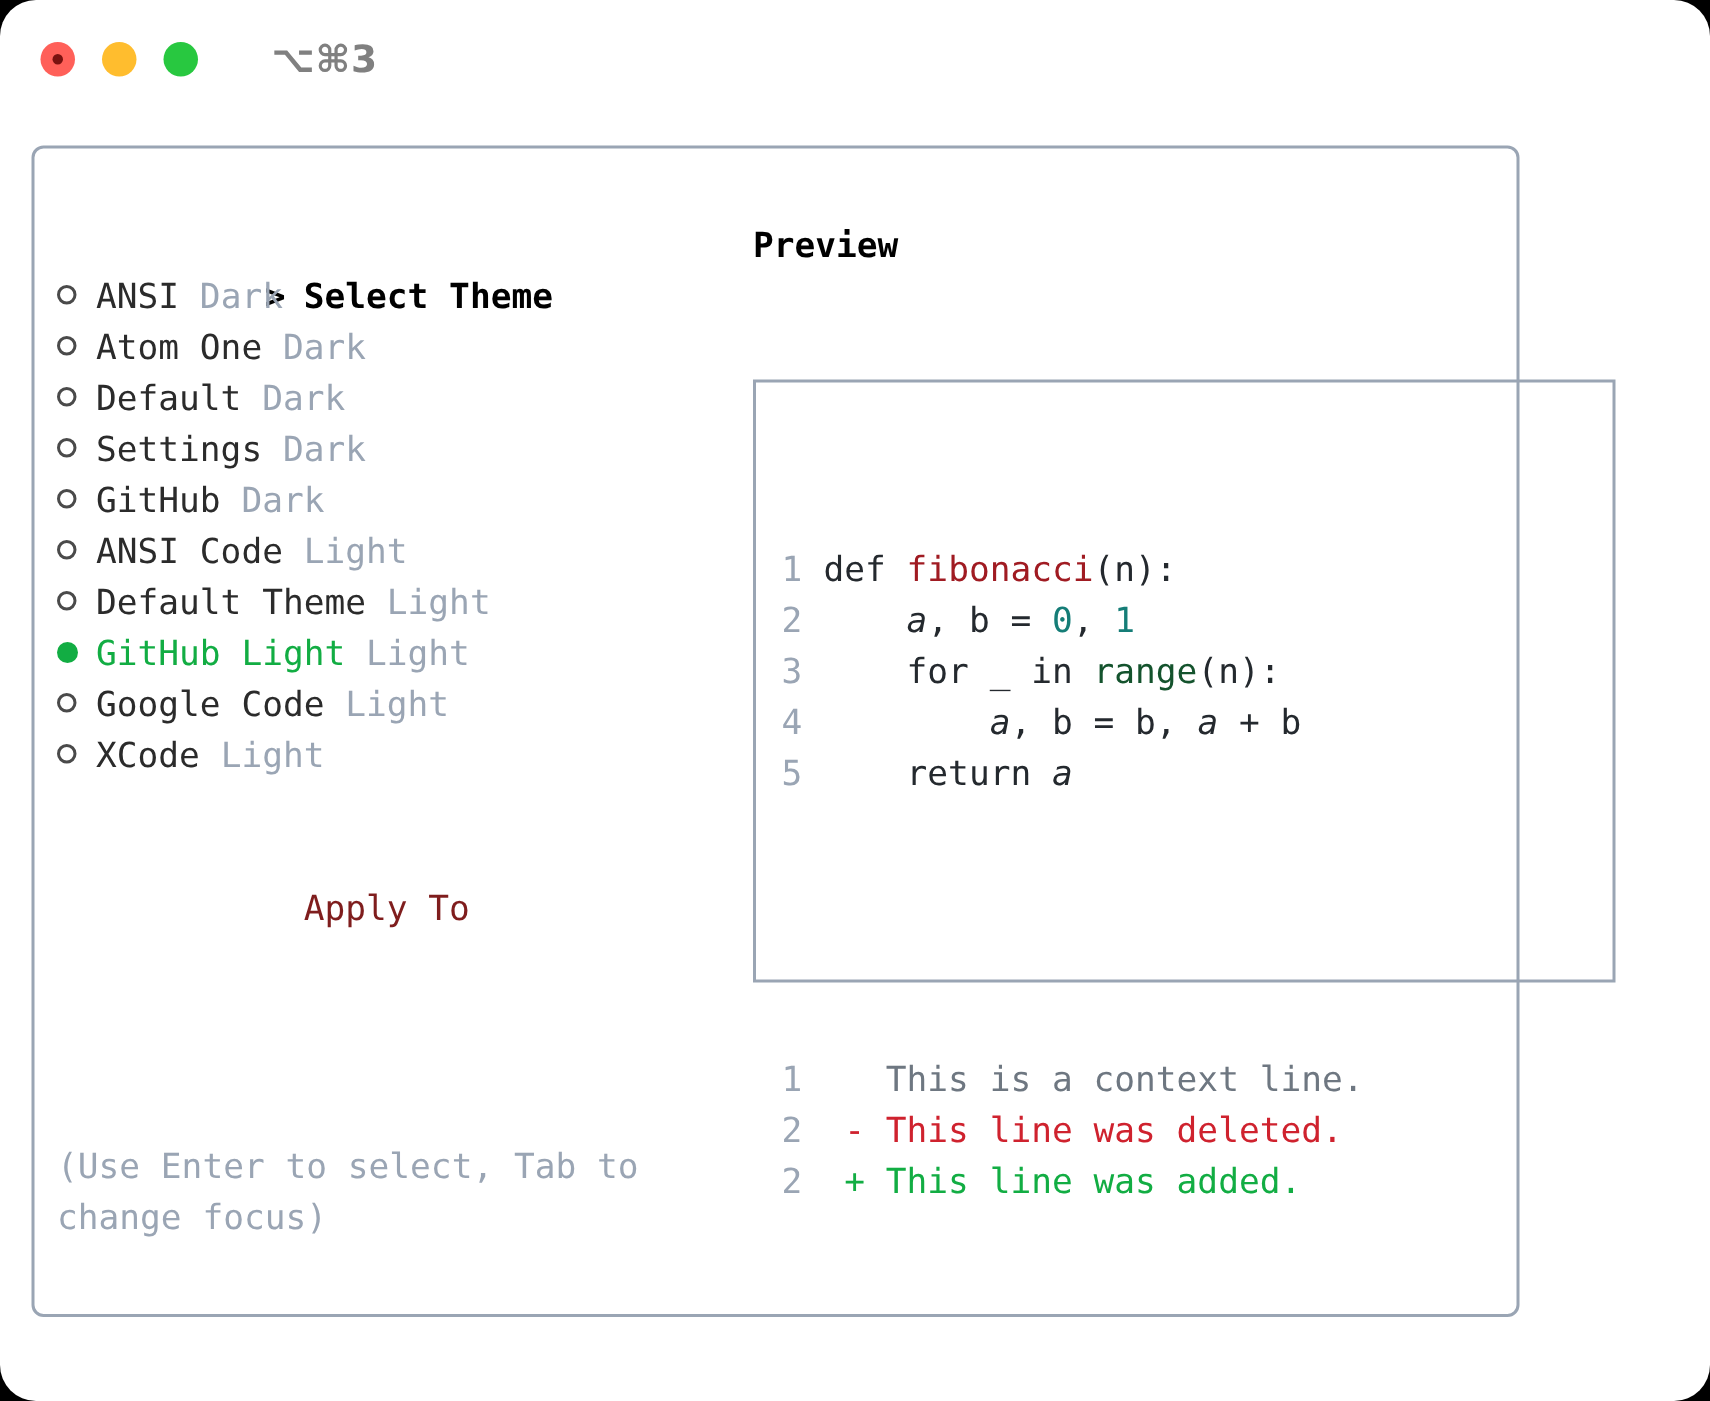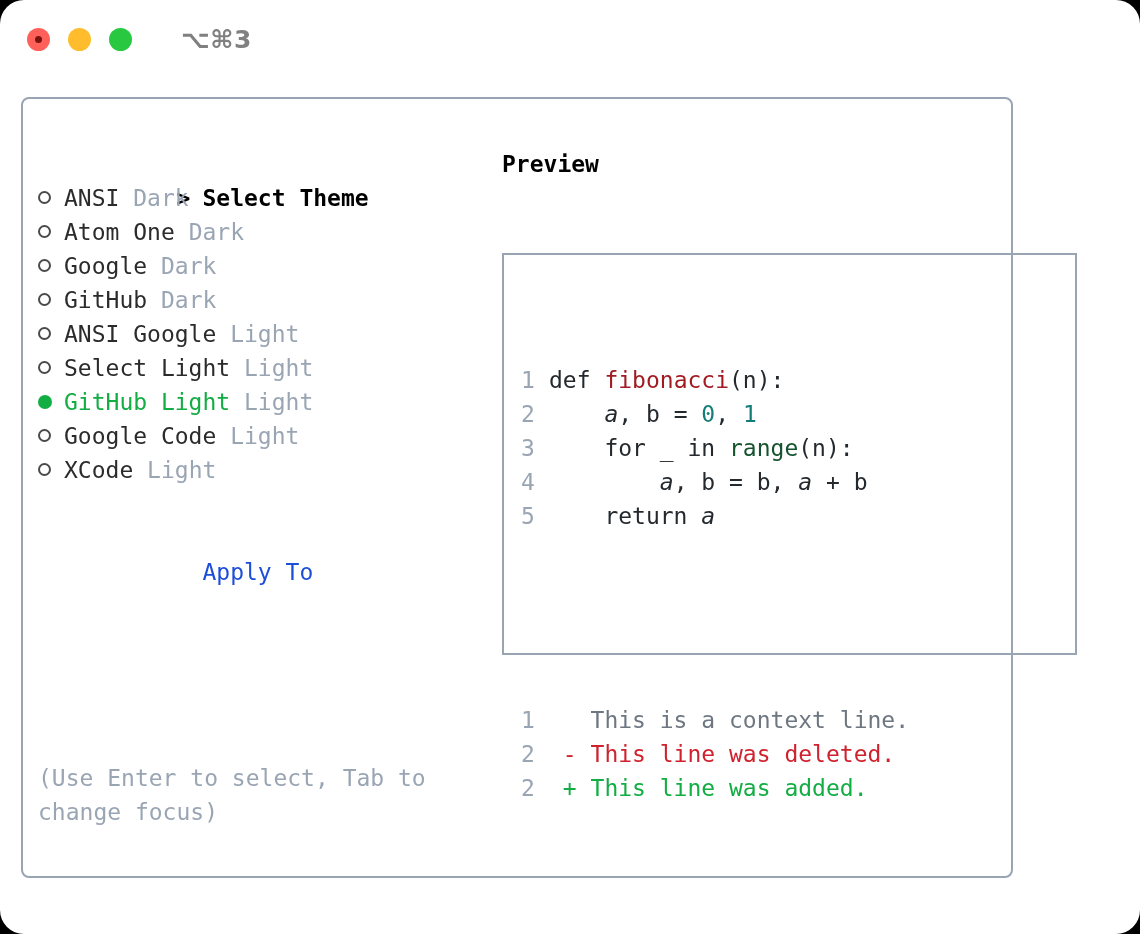--- a/index.html
+++ b/index.html
@@ -141,21 +141,21 @@
     vertical-align: middle;
     position: relative;
     top: -2px;
   }
 
   .name { color: #2b2b2b; }
   .row.selected .name { color: #12ad43; }
   .variant { color: #9aa5b4; }
 
   .group-title {
-    color: #1d4ed8;
+    color: #7f1d1d;
   }
 
   .spacer-row { height: 34px; }
 
   .hint {
     position: absolute;
     left: 15px;
     top: 662px;
     width: 420px;
     font-size: 23px;
@@ -233,24 +233,25 @@
 
       <div class="left-pane">
 
         <div class="row">
           <span class="marker caret">&gt;</span><span class="heading-text">Select Theme</span>
         </div>
 
         <div id="theme-list">
             <div class="row"><span class="marker"><span class="ring"></span></span><span class="name">ANSI</span><span class="variant"> Dark</span></div>
             <div class="row"><span class="marker"><span class="ring"></span></span><span class="name">Atom One</span><span class="variant"> Dark</span></div>
-            <div class="row"><span class="marker"><span class="ring"></span></span><span class="name">Google</span><span class="variant"> Dark</span></div>
+            <div class="row"><span class="marker"><span class="ring"></span></span><span class="name">Default</span><span class="variant"> Dark</span></div>
+            <div class="row"><span class="marker"><span class="ring"></span></span><span class="name">Settings</span><span class="variant"> Dark</span></div>
             <div class="row"><span class="marker"><span class="ring"></span></span><span class="name">GitHub</span><span class="variant"> Dark</span></div>
-            <div class="row"><span class="marker"><span class="ring"></span></span><span class="name">ANSI Google</span><span class="variant"> Light</span></div>
-            <div class="row"><span class="marker"><span class="ring"></span></span><span class="name">Select Light</span><span class="variant"> Light</span></div>
+            <div class="row"><span class="marker"><span class="ring"></span></span><span class="name">ANSI Code</span><span class="variant"> Light</span></div>
+            <div class="row"><span class="marker"><span class="ring"></span></span><span class="name">Default Theme</span><span class="variant"> Light</span></div>
             <div class="row selected"><span class="marker"><span class="dot"></span></span><span class="name">GitHub Light</span><span class="variant"> Light</span></div>
             <div class="row"><span class="marker"><span class="ring"></span></span><span class="name">Google Code</span><span class="variant"> Light</span></div>
             <div class="row"><span class="marker"><span class="ring"></span></span><span class="name">XCode</span><span class="variant"> Light</span></div>
           </div>
 
         <div class="spacer-row"></div>
 
         <div class="row">
           <span class="marker"> </span><span class="group-title">Apply To</span>
         </div>

